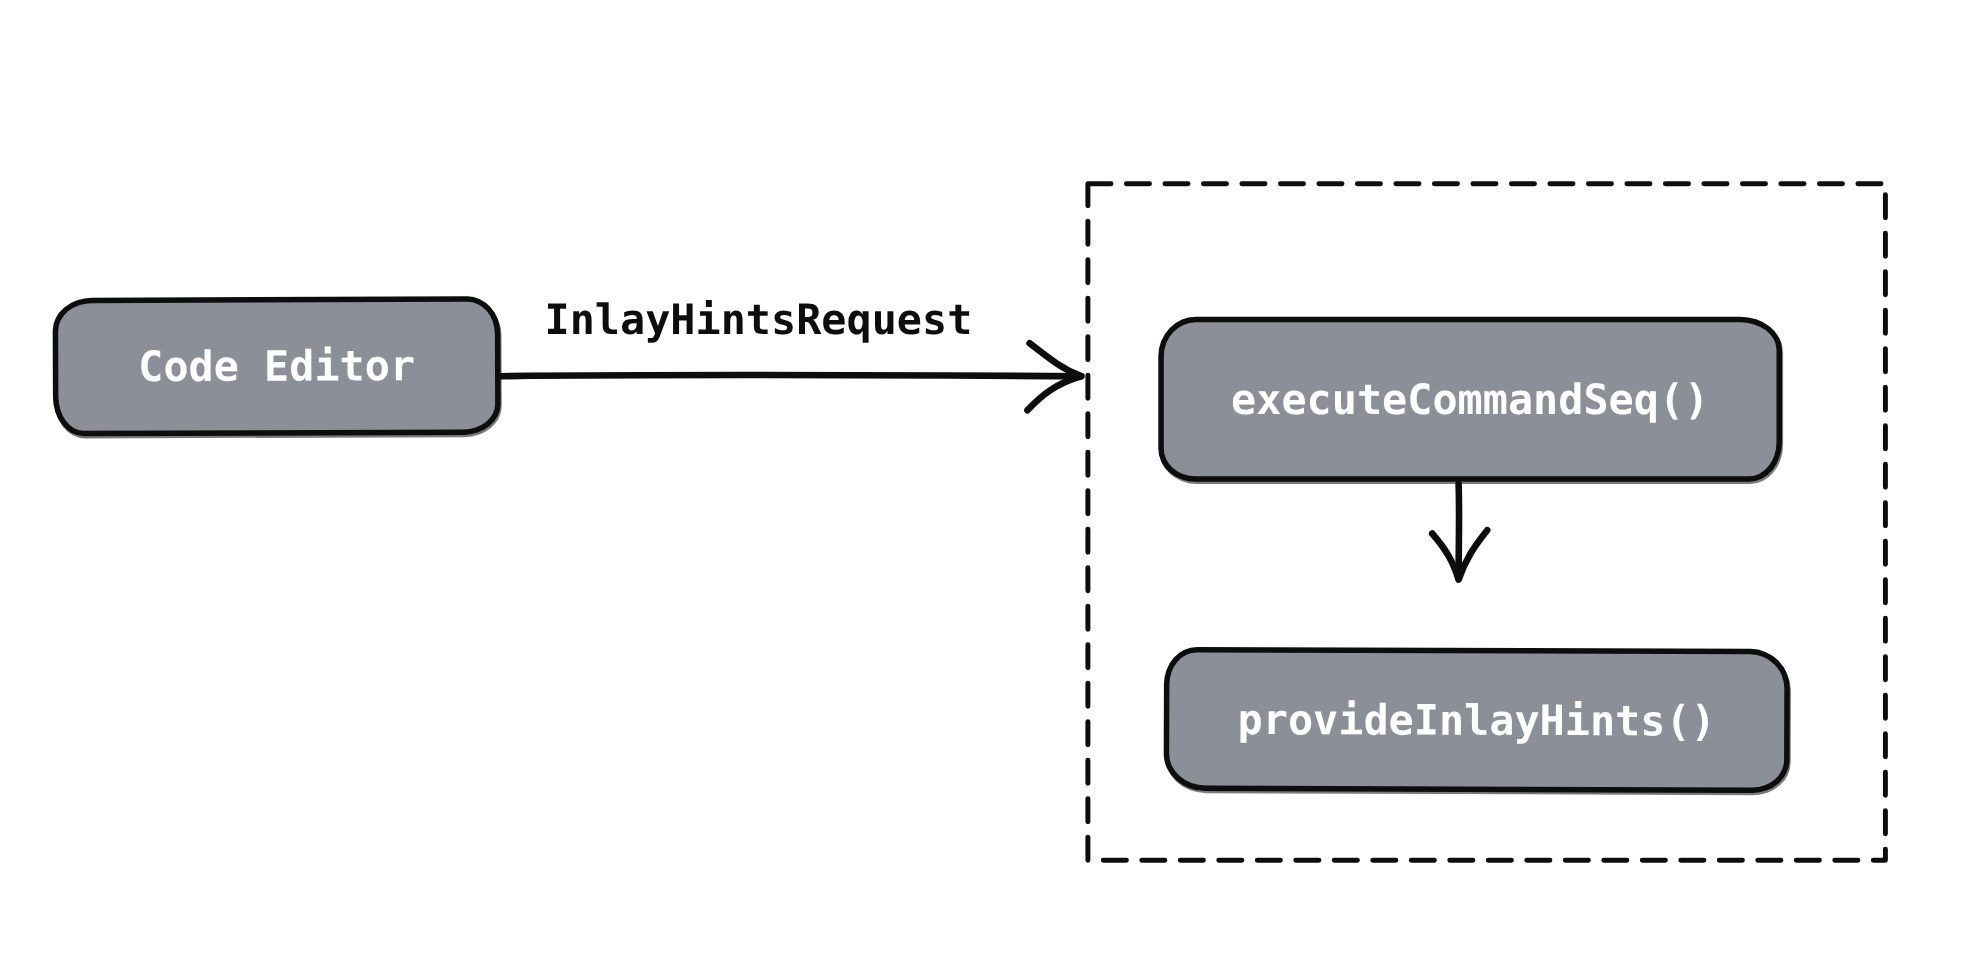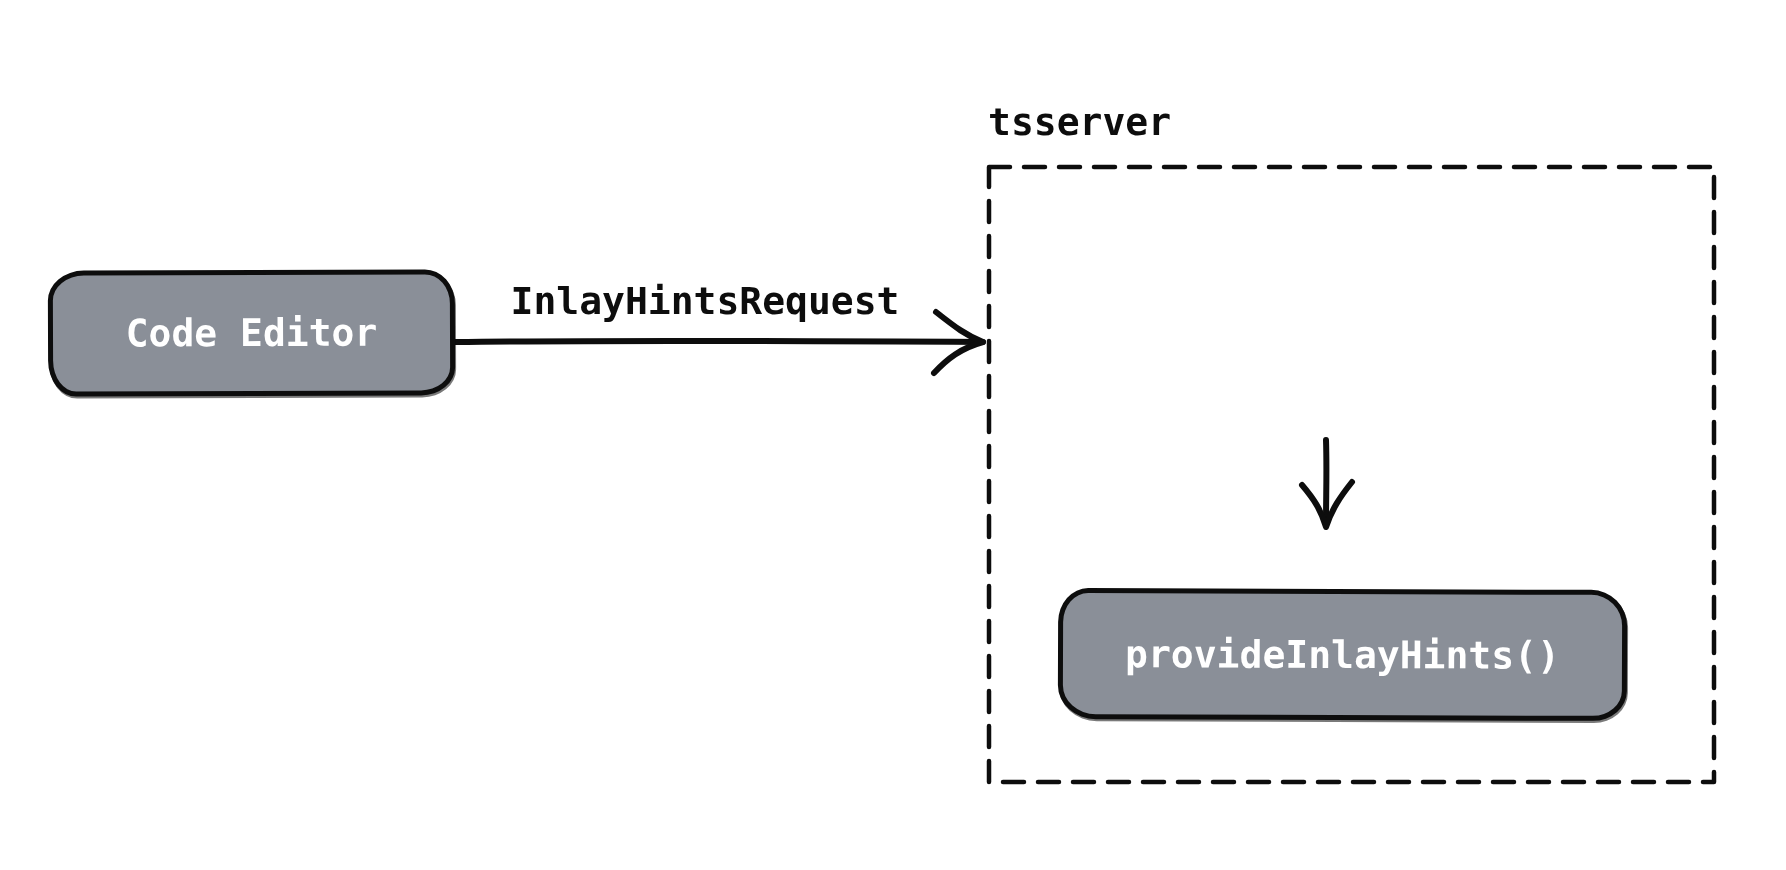--- a/index.html
+++ b/index.html
@@ -61,22 +61,21 @@
   }
   .text-label {
     position: absolute;
     color: var(--label-text);
     font-size: 38px;
     font-weight: bold;
     white-space: nowrap;
     line-height: 48px;
   }
   .edge-label {
-    left: 495px; top: 277px; width: 420px;
-    text-align: center;
+    left: 495px; top: 267px; width: 420px;
   }
   .tsserver-label { left: 988px; top: 98px; }
   .sessions-label { left: 1056px; top: 226px; }
   .services-label { left: 1060px; top: 537px; }
 </style>
 </head>
 <body>
 
 <div class="canvas">
 
@@ -90,22 +89,24 @@
     <path d="M 1326 440 C 1327 470 1326 495 1326 524" stroke-width="6"></path>
     <path d="M 1302 485 C 1314 499 1321 510 1326 527 C 1332 509 1340 497 1352 482" stroke-width="6"></path>
   </svg>
 
   <div class="node node-code-editor">
     <span class="node-label">Code Editor</span>
   </div>
 
   <div class="text-label edge-label">InlayHintsRequest</div>
 
-  <div class="text-label tsserver-label">tsserver</div>
 
 
+  <div class="node node-execute">
+    <span class="node-label">executeCommandSeq()</span>
+  </div>
 
 
   <div class="node node-provide">
     <span class="node-label">provideInlayHints()</span>
   </div>
 
 </div>
 
 </body></html>

